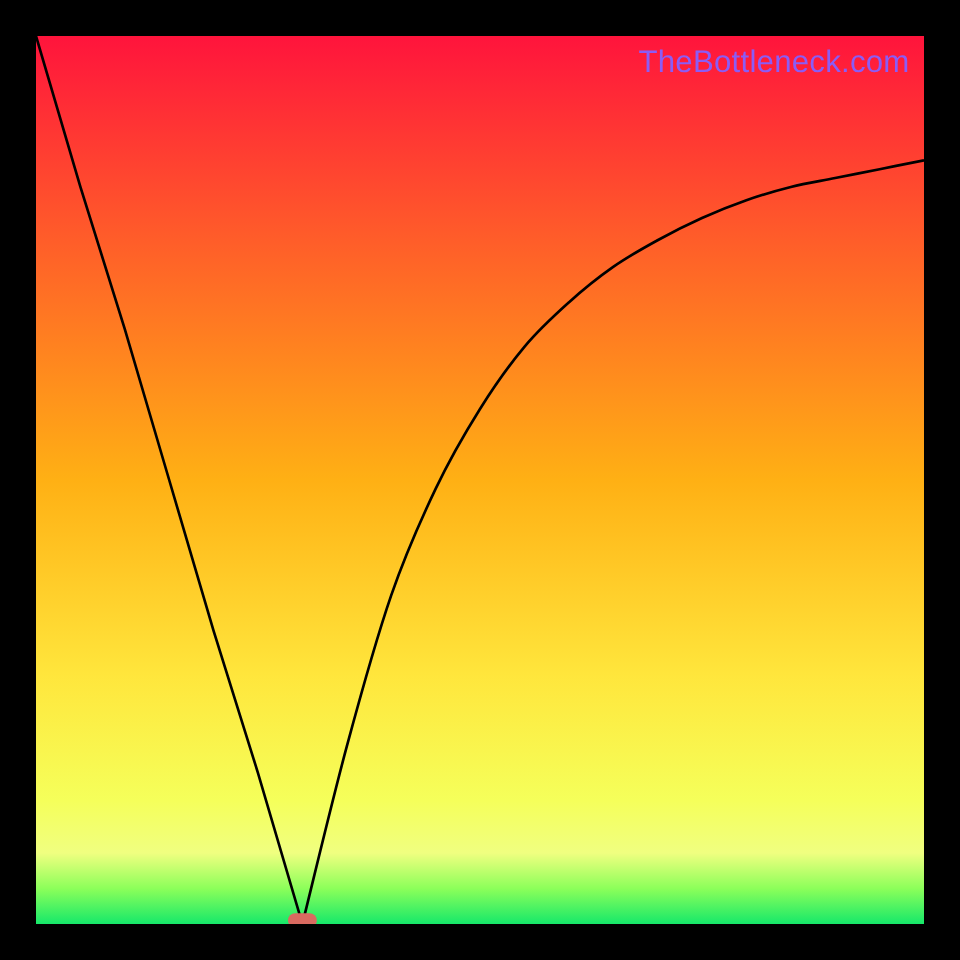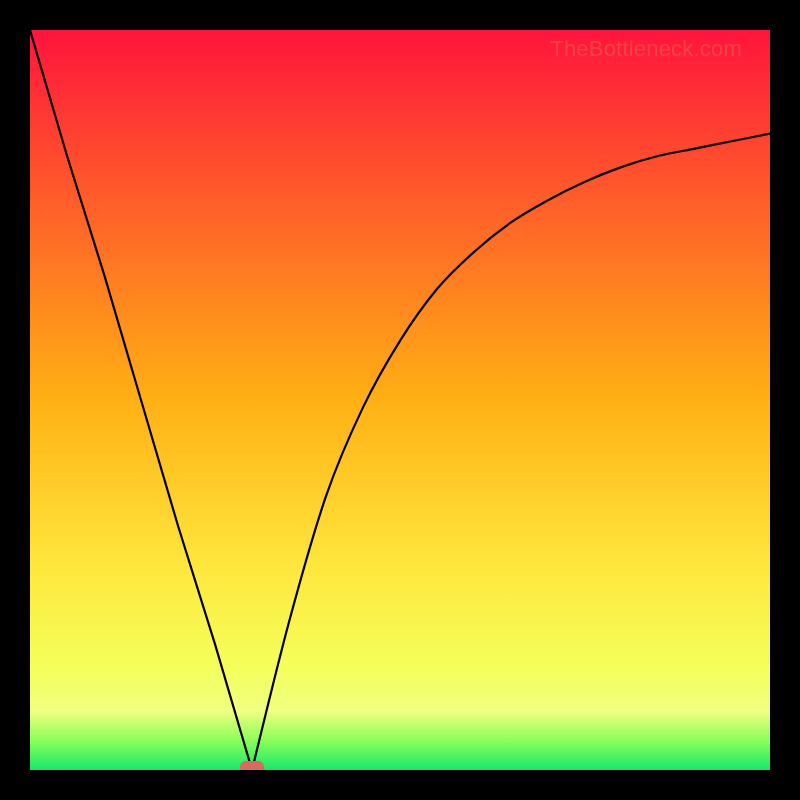--- a/index.html
+++ b/index.html
@@ -25,23 +25,23 @@
     height: 740px;
     overflow: hidden;
   }
   .gradient {
     position: absolute;
     left: 0; top: 0; right: 0; bottom: 0;
   }
   .watermark {
     position: absolute;
     top: 6px;
-    right: 28px;
-    color: #ef4444;
-    font-size: 22px;
+    right: 12px;
+    color: #8b5cf6;
+    font-size: 26px;
     font-weight: 500;
     letter-spacing: 0.2px;
     user-select: none;
   }
   svg.curve {
     position: absolute;
     left: 0; top: 0;
     width: 100%; height: 100%;
   }
   .marker {

